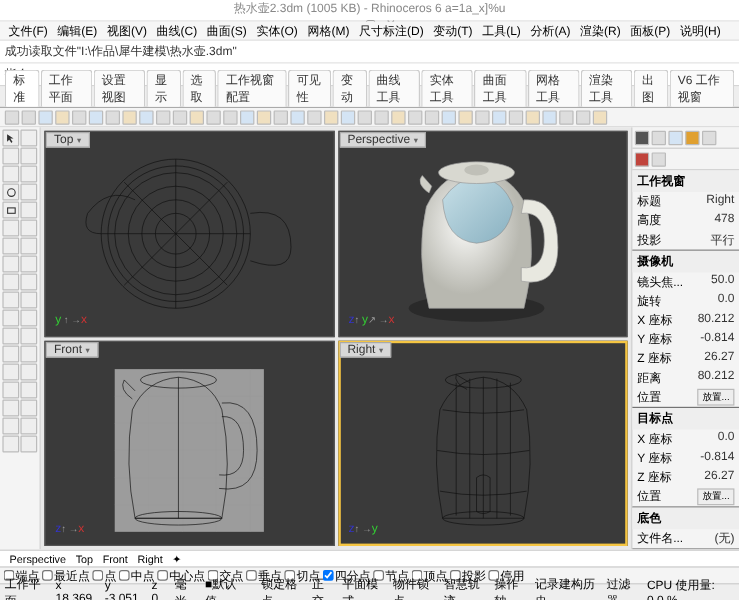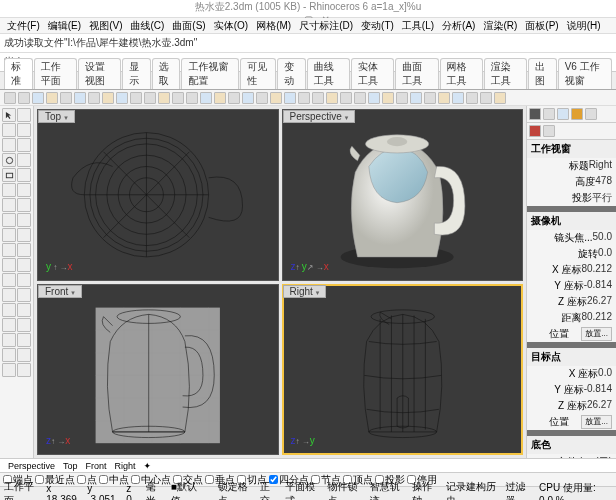--- a/index.html
+++ b/index.html
@@ -30,23 +30,23 @@
   .vp .vplabel { position: absolute; top: 0; left: 0; background: #d8d8d8; color: #333; padding: 0 6px; font-size: 9px; border: 1px solid #aaa; z-index: 3; }
   .vp .vplabel .arrow { font-size: 7px; margin-left: 3px; color: #666; }
   .vp .axis { position: absolute; bottom: 8px; left: 8px; font-size: 8px; color: #999; z-index:3;}
   .axis .x { color: #c33; }
   .axis .y { color: #3c3; }
   .axis .z { color: #33c; }
   .kettle-wire { stroke: #111; stroke-width: 0.5; fill: none; }
   .rightpanel { width: 90px; background: #f4f4f4; border-left: 1px solid #ccc; display: flex; flex-direction: column; font-size: 9px; }
   .rp-icons { height: 18px; display: flex; gap: 2px; padding: 2px; border-bottom: 1px solid #ccc; align-items:center;}
   .rp-icons .tbtn { width:12px;height:12px;}
-  .rp-section { border-bottom: 6px solid #737373; }
+  .rp-section { border-bottom: 1px solid #737373; }
   .rp-head { font-weight: bold; padding: 2px 4px; background: #eee; }
-  .rp-row { display: flex; padding: 1px 4px; justify-content: flex-end; }
+  .rp-row { display: flex; padding: 1px 4px; justify-content: space-between; }
   .rp-row .val { color: #333; }
   .rp-row .btn { background:#eee;border:1px solid #bbb;padding:0 3px;font-size:8px;margin-left:12px;}
   .bot-tabs { height: 14px; background: #fff; display: flex; gap: 8px; padding: 0 8px; align-items: center; border-top: 1px solid #ccc; }
   .bot-tabs span { font-size: 9px; }
   .bot-checks { height: 14px; background: #f4f4f4; display: flex; gap: 2px; padding: 0 3px; align-items: center; border-top: 1px solid #ccc; overflow:hidden; white-space:nowrap;}
   .bot-checks label { display:flex;align-items:center;gap:1px;font-size:8.5px;}
   .bot-checks input { width:9px;height:9px;}
   .statusbar { height: 14px; background: #eee; display: flex; gap: 8px; padding: 0 4px; align-items: center; font-size: 9px; border-top: 1px solid #ccc; }
   .statusbar .spacer{flex:1;}
 </style>

